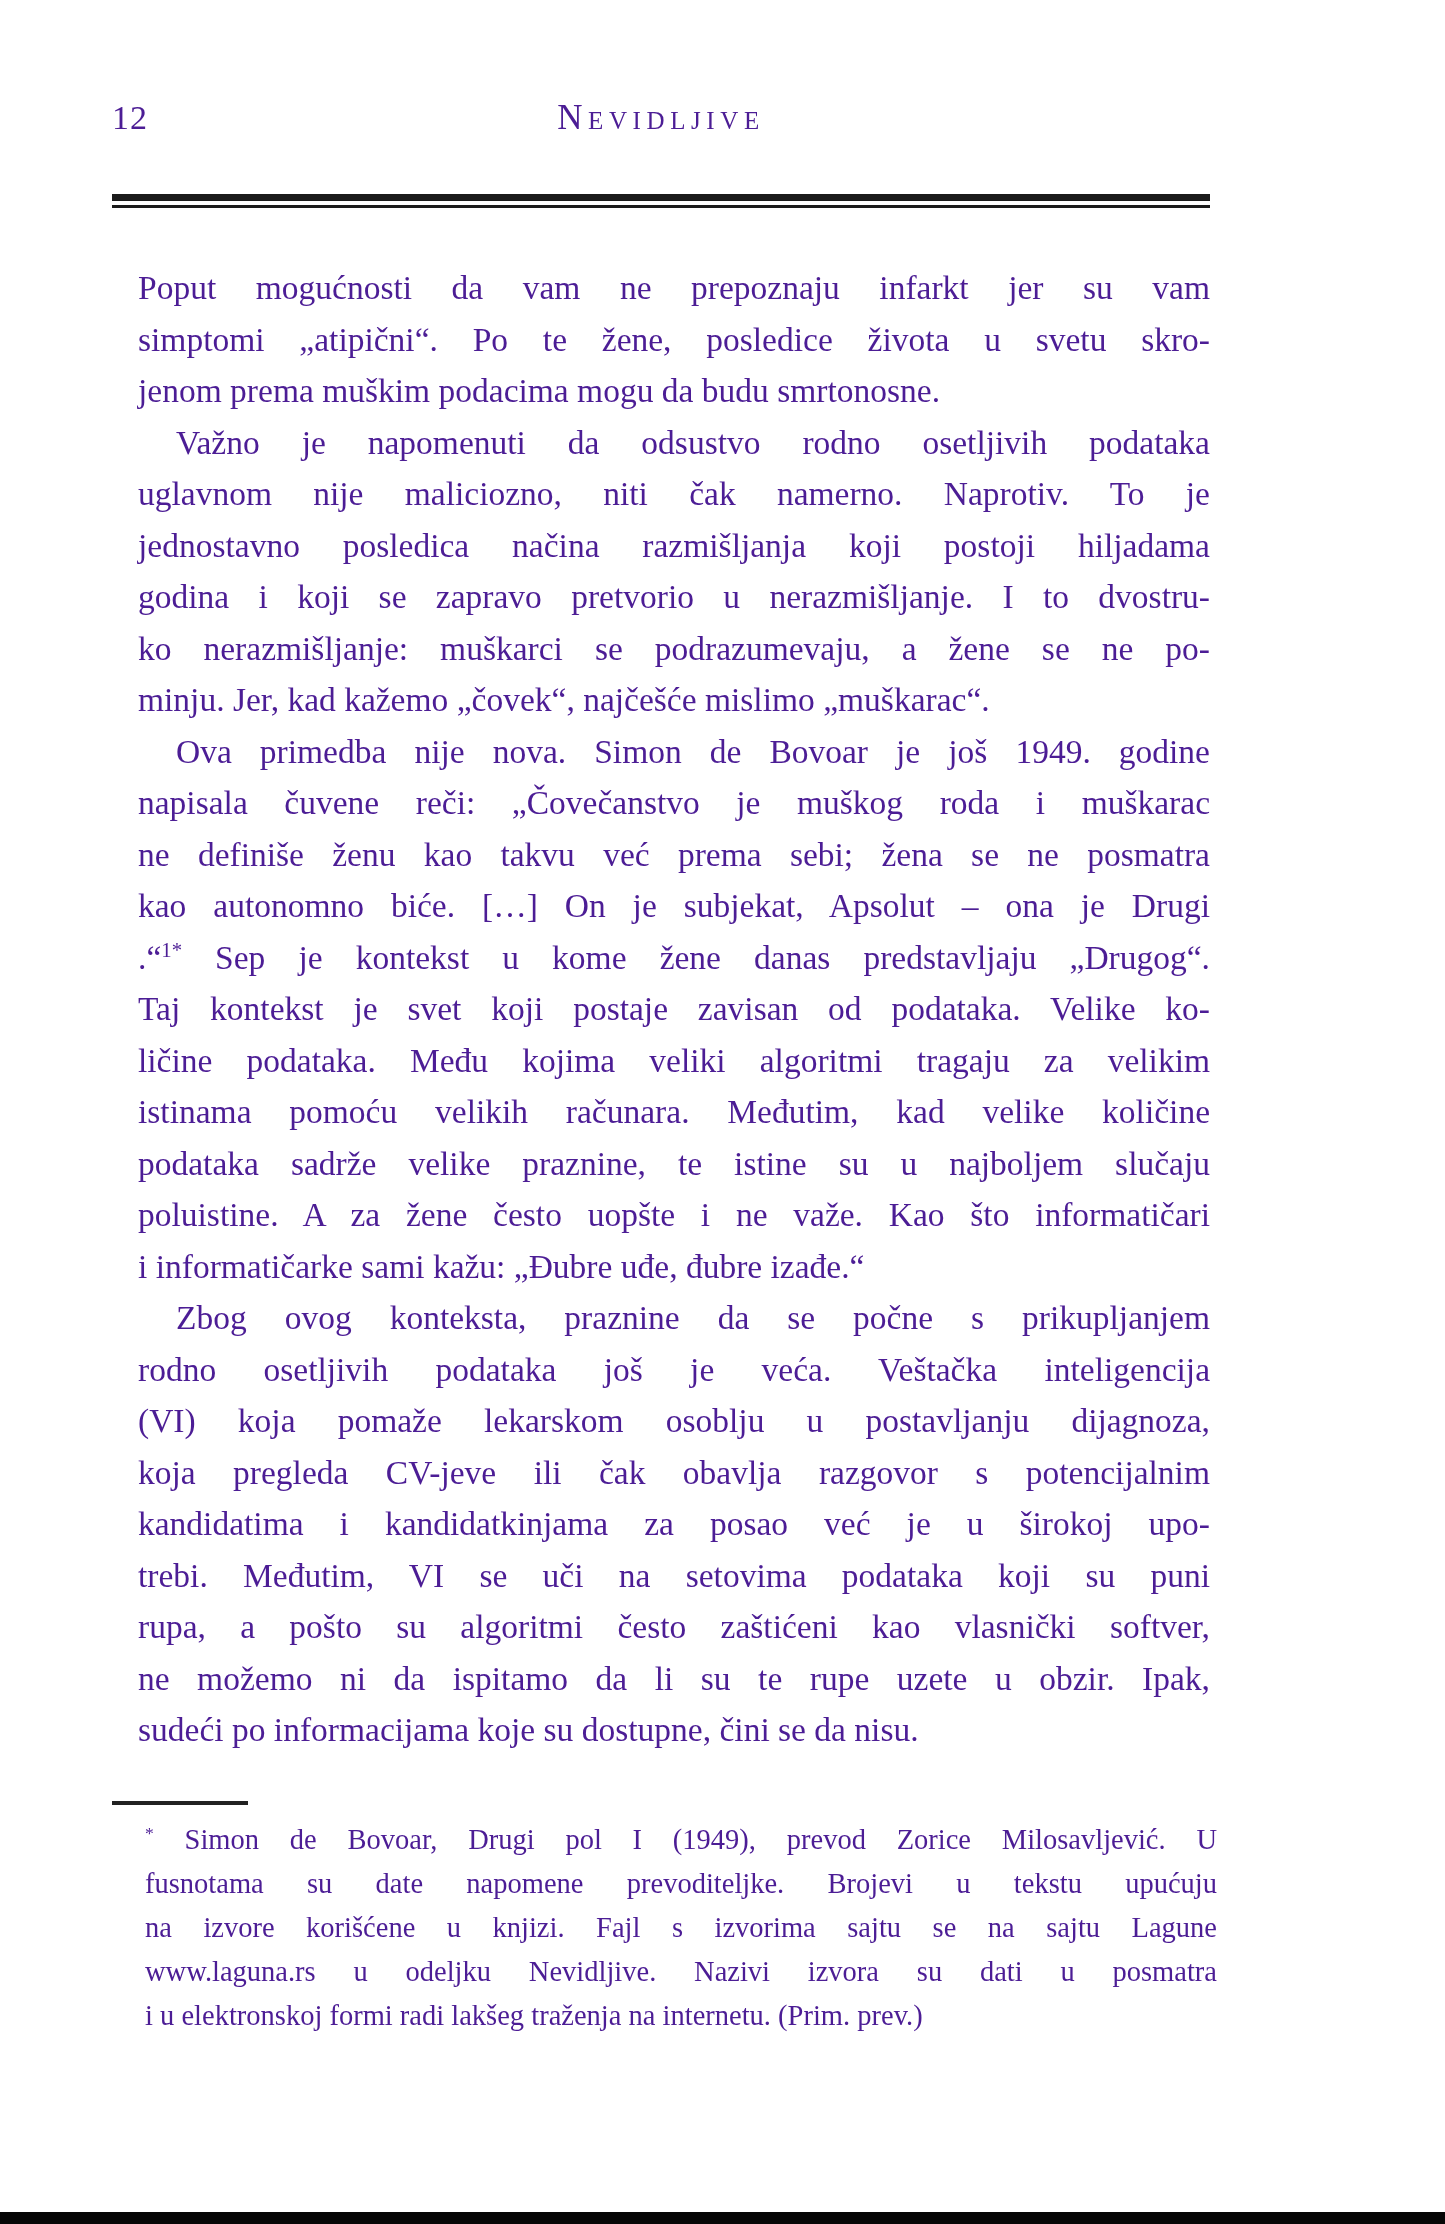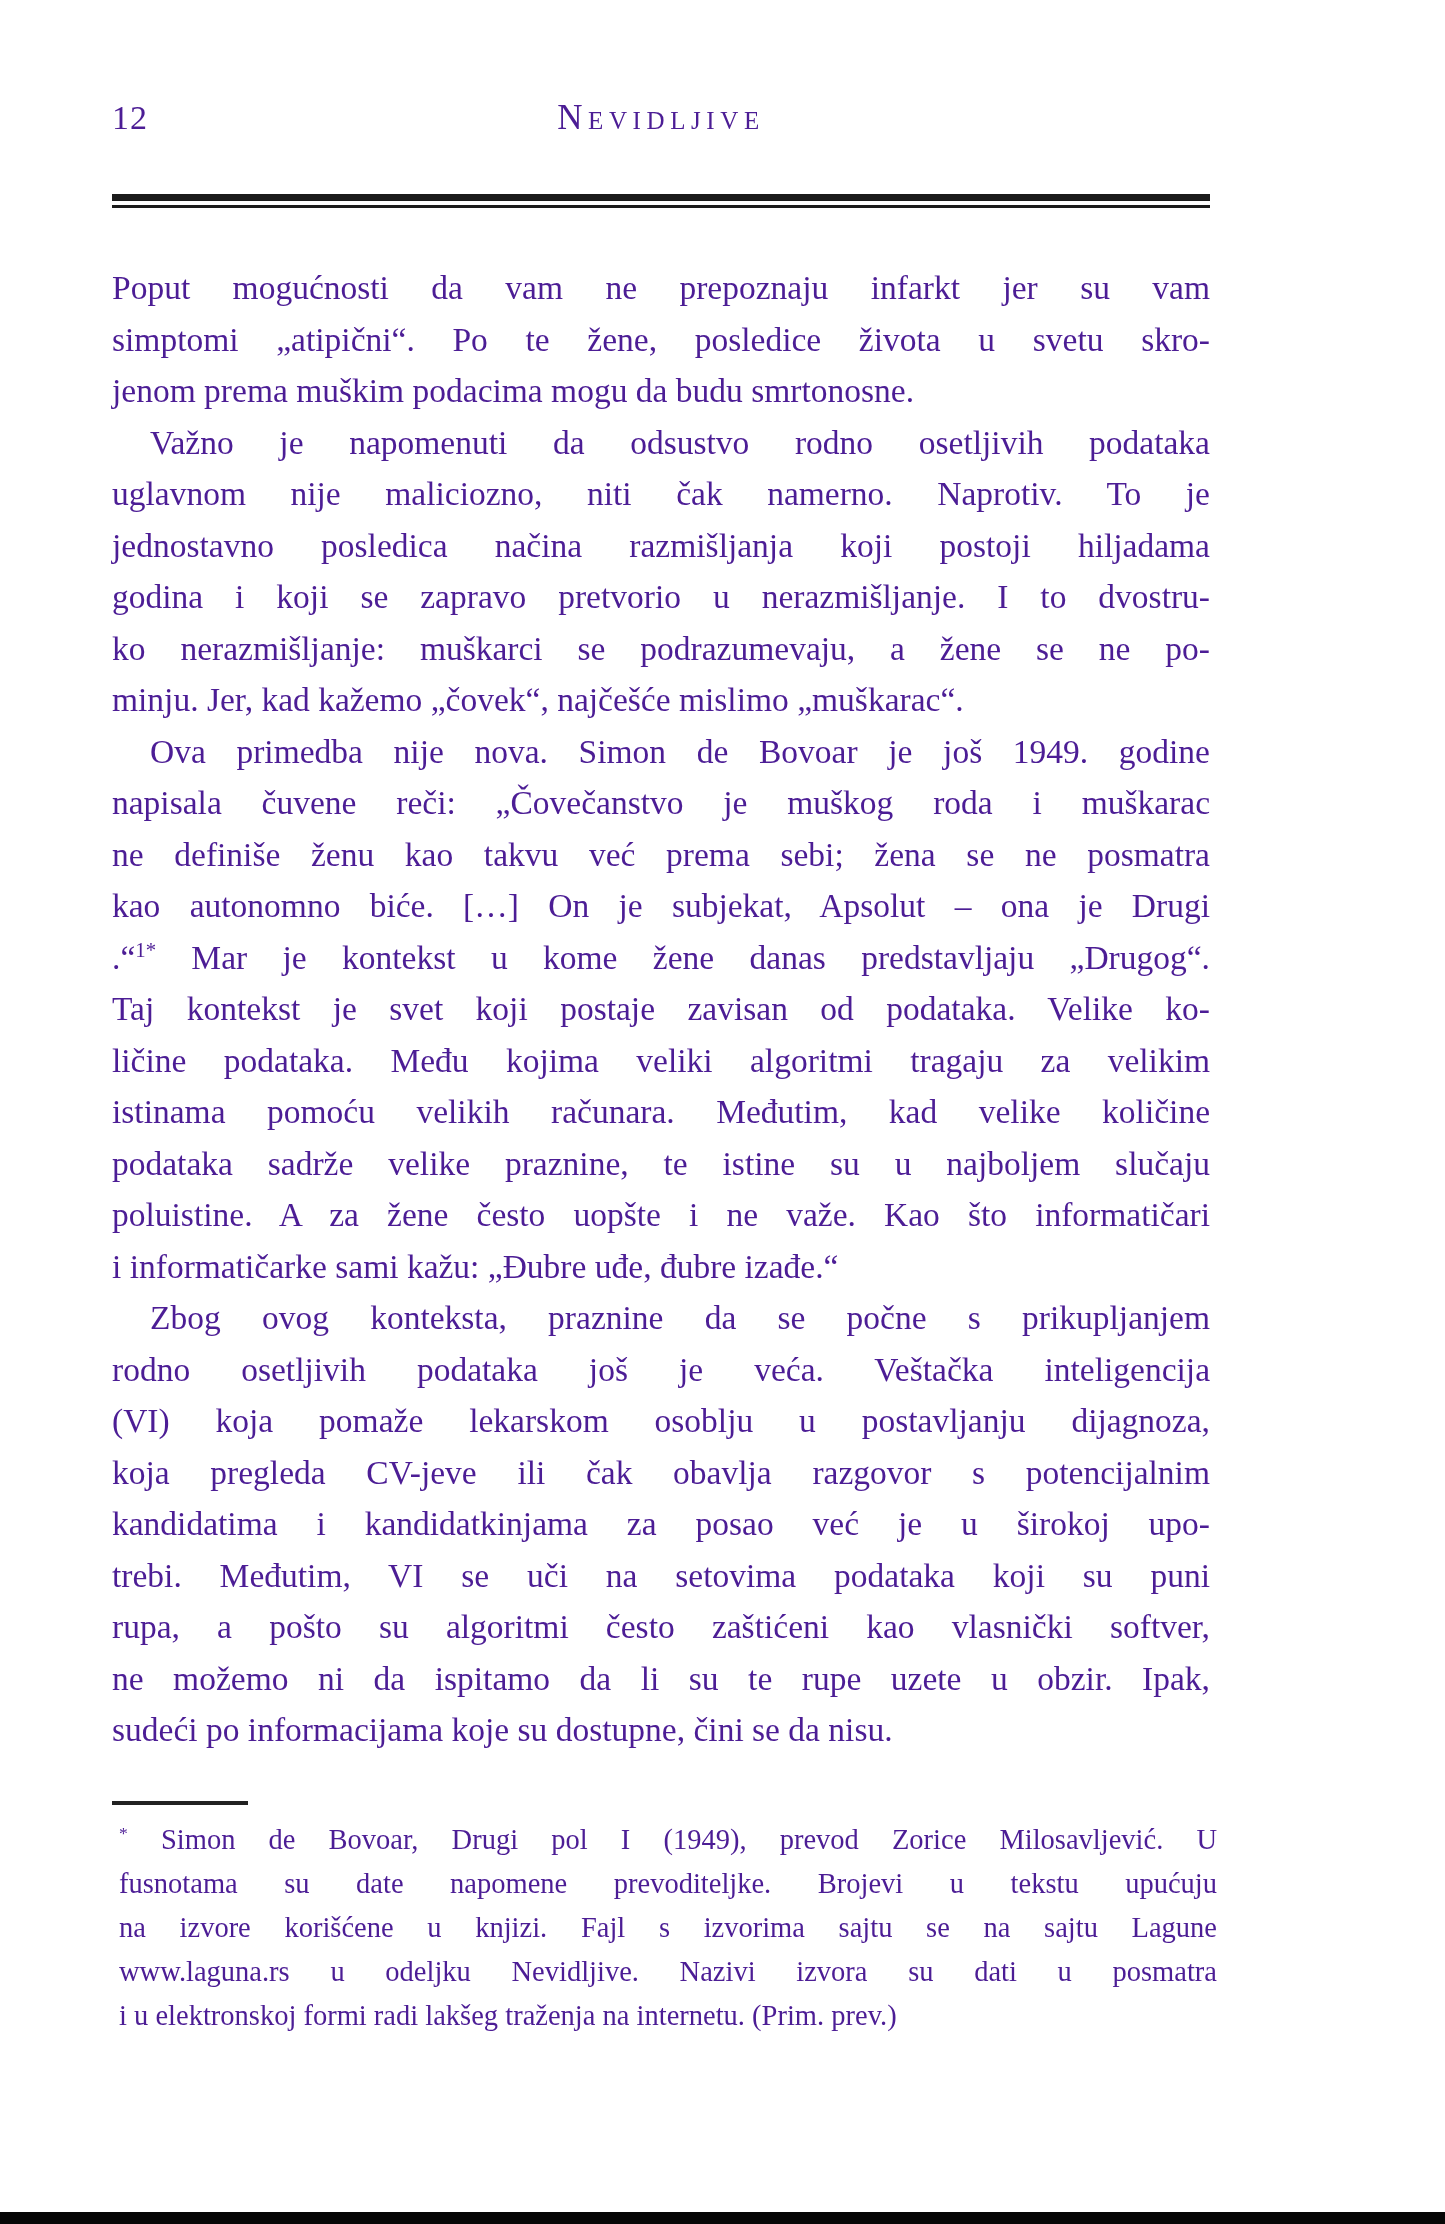--- a/index.html
+++ b/index.html
@@ -58,20 +58,21 @@
     left: 112px;
     top: 262px;
     width: 1098px;
     font-size: 33.5px;
   }
   .line {
     line-height: 51.5px;
     text-align: justify;
     text-align-last: justify;
     white-space: normal;
+    margin-left: 26px;
   }
   .line.indent { padding-left: 38px; }
   .line.para-end { text-align-last: left; }
   .it { }
   sup {
     font-size: 62%;
     line-height: 0;
     vertical-align: super;
   }
   
@@ -124,21 +125,21 @@
       <div class="line indent"><span>Važno je napomenuti da odsustvo rodno osetljivih podataka</span></div>
       <div class="line"><span>uglavnom nije maliciozno, niti čak namerno. Naprotiv. To je</span></div>
       <div class="line"><span>jednostavno posledica načina razmišljanja koji postoji hiljadama</span></div>
       <div class="line"><span>godina i koji se zapravo pretvorio u </span><span class="it">nerazmišljanje</span><span>. I to dvostru-</span></div>
       <div class="line"><span>ko nerazmišljanje: muškarci se podrazumevaju, a žene se ne po-</span></div>
       <div class="line para-end"><span>minju. Jer, kad kažemo „čovek“, najčešće mislimo „muškarac“.</span></div>
       <div class="line indent"><span>Ova primedba nije nova. Simon de Bovoar je još 1949. godine</span></div>
       <div class="line"><span>napisala čuvene reči: „Čovečanstvo je muškog roda i muškarac</span></div>
       <div class="line"><span>ne definiše ženu kao takvu već prema sebi; žena se ne posmatra</span></div>
       <div class="line"><span>kao autonomno biće. […] On je subjekat, Apsolut – ona je Drugi</span></div>
-      <div class="line"><span>.“</span><sup>1*</sup><span> Mar je kontekst u kome žene danas predstavljaju „Drugog“.</span></div>
+      <div class="line"><span>.“</span><sup>1*</sup><span> Sep je kontekst u kome žene danas predstavljaju „Drugog“.</span></div>
       <div class="line"><span>Taj kontekst je svet koji postaje zavisan od podataka. Velike ko-</span></div>
       <div class="line"><span>ličine podataka. Među kojima veliki algoritmi tragaju za velikim</span></div>
       <div class="line"><span>istinama pomoću velikih računara. Međutim, kad velike količine</span></div>
       <div class="line"><span>podataka sadrže velike praznine, te istine su u najboljem slučaju</span></div>
       <div class="line"><span>poluistine. A za žene često uopšte i ne važe. Kao što informatičari</span></div>
       <div class="line para-end"><span>i informatičarke sami kažu: „Đubre uđe, đubre izađe.“</span></div>
       <div class="line indent"><span>Zbog ovog konteksta, praznine da se počne s prikupljanjem</span></div>
       <div class="line"><span>rodno osetljivih podataka još je veća. Veštačka inteligencija</span></div>
       <div class="line"><span>(VI) koja pomaže lekarskom osoblju u postavljanju dijagnoza,</span></div>
       <div class="line"><span>koja pregleda CV-jeve ili čak obavlja razgovor s potencijalnim</span></div>

